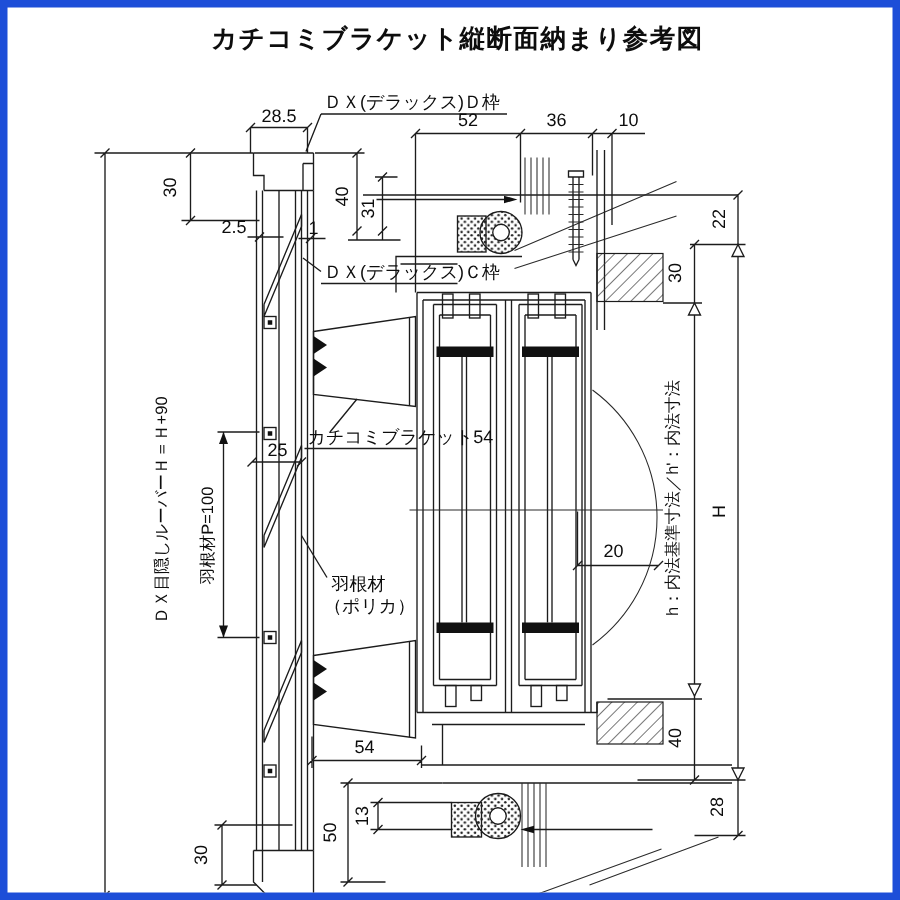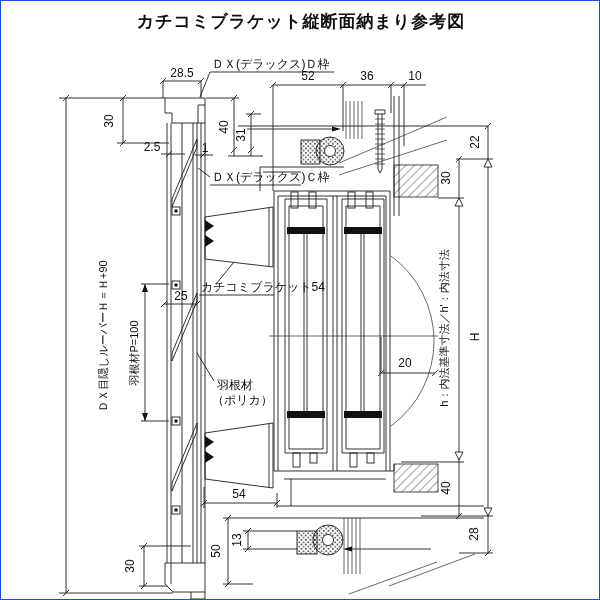--- a/index.html
+++ b/index.html
@@ -1,17 +1,17 @@
 <!DOCTYPE html>
 <html><head>
 <meta charset="utf-8">
 <style>
   html,body{margin:0;padding:0;background:#fff;}
   .canvas{position:relative;width:600px;height:600px;background:#ffffff;
-          border:1px solid #1d4ed8;box-sizing:border-box;overflow:hidden;
+          border:5px solid #1d4ed8;box-sizing:border-box;overflow:hidden;
           font-family:"Liberation Sans","DejaVu Sans",sans-serif;}
   svg{display:block;}
   svg .ln{stroke:#1c1c1c;stroke-width:0.9;fill:none;}
   svg .thin{stroke:#2a2a2a;stroke-width:0.7;fill:none;}
   svg .blk{fill:#111;stroke:none;}
   svg .opentri{fill:#ffffff;stroke:#1c1c1c;stroke-width:0.9;}
   svg text{font-family:"Liberation Sans","DejaVu Sans",sans-serif;
            font-size:12px;fill:#0d0d0d;}
   svg text.sm{font-size:11px;}
   svg text.ttl{font-size:17px;font-weight:bold;letter-spacing:1px;}

